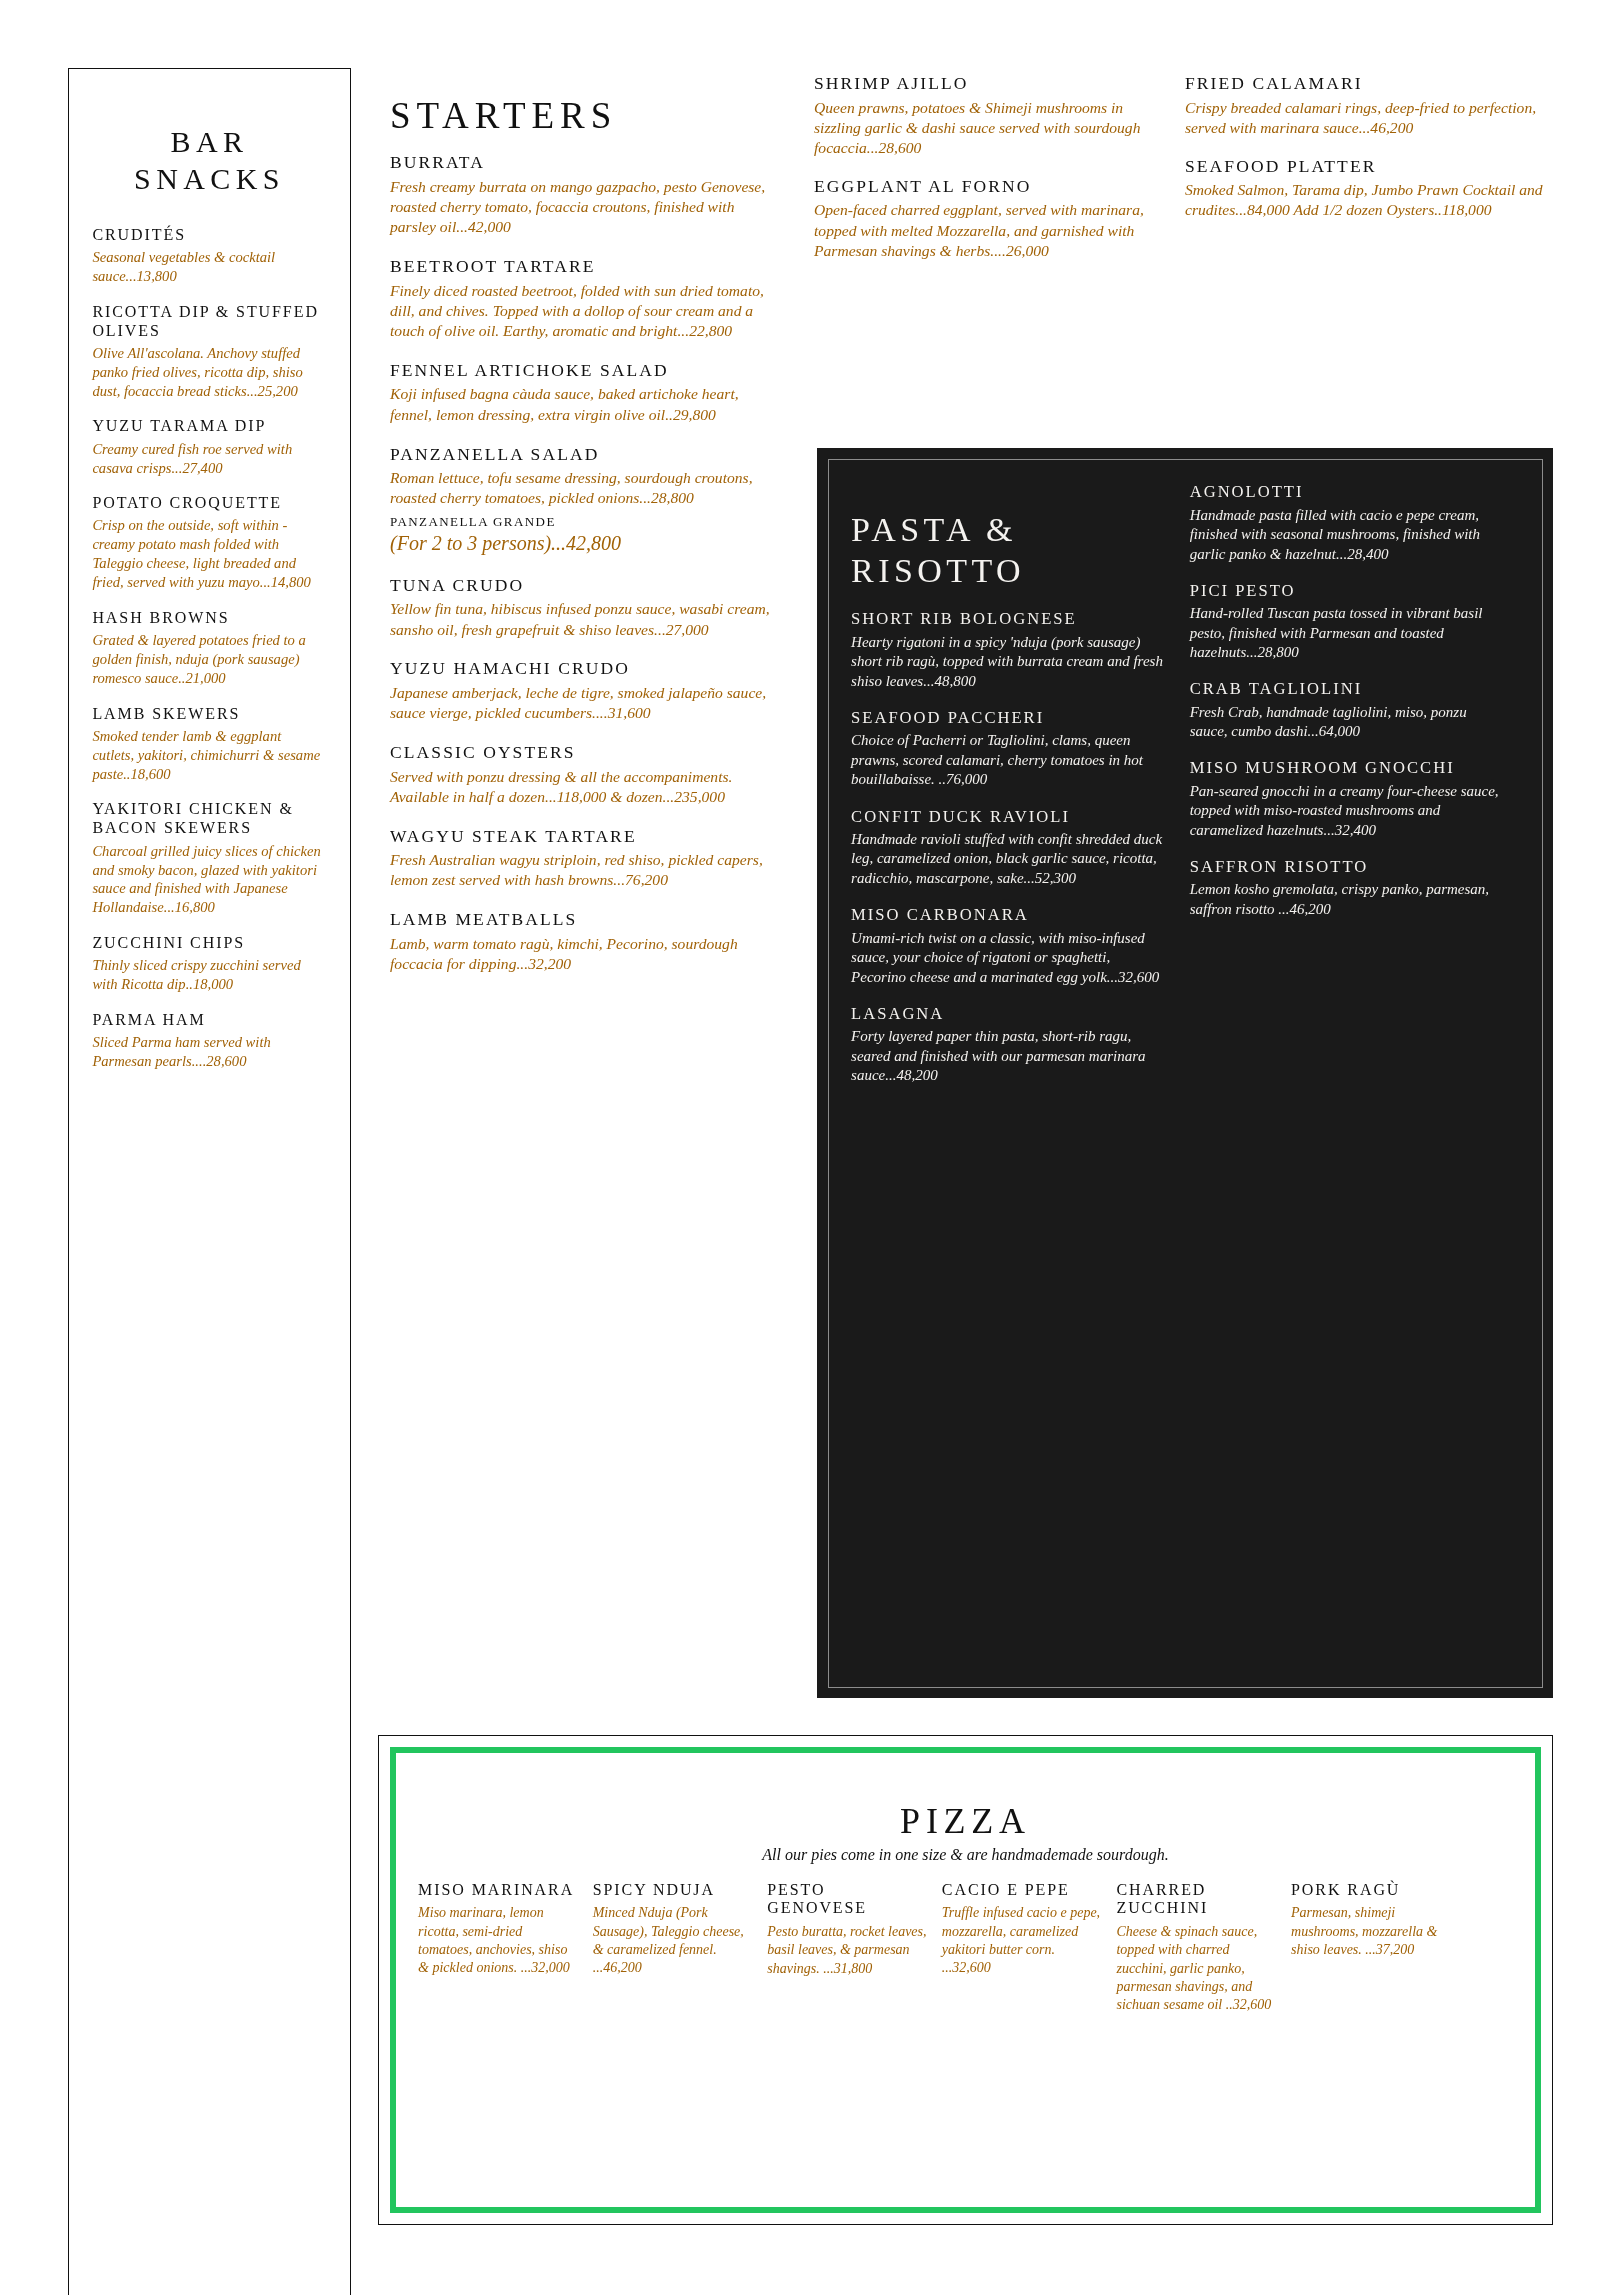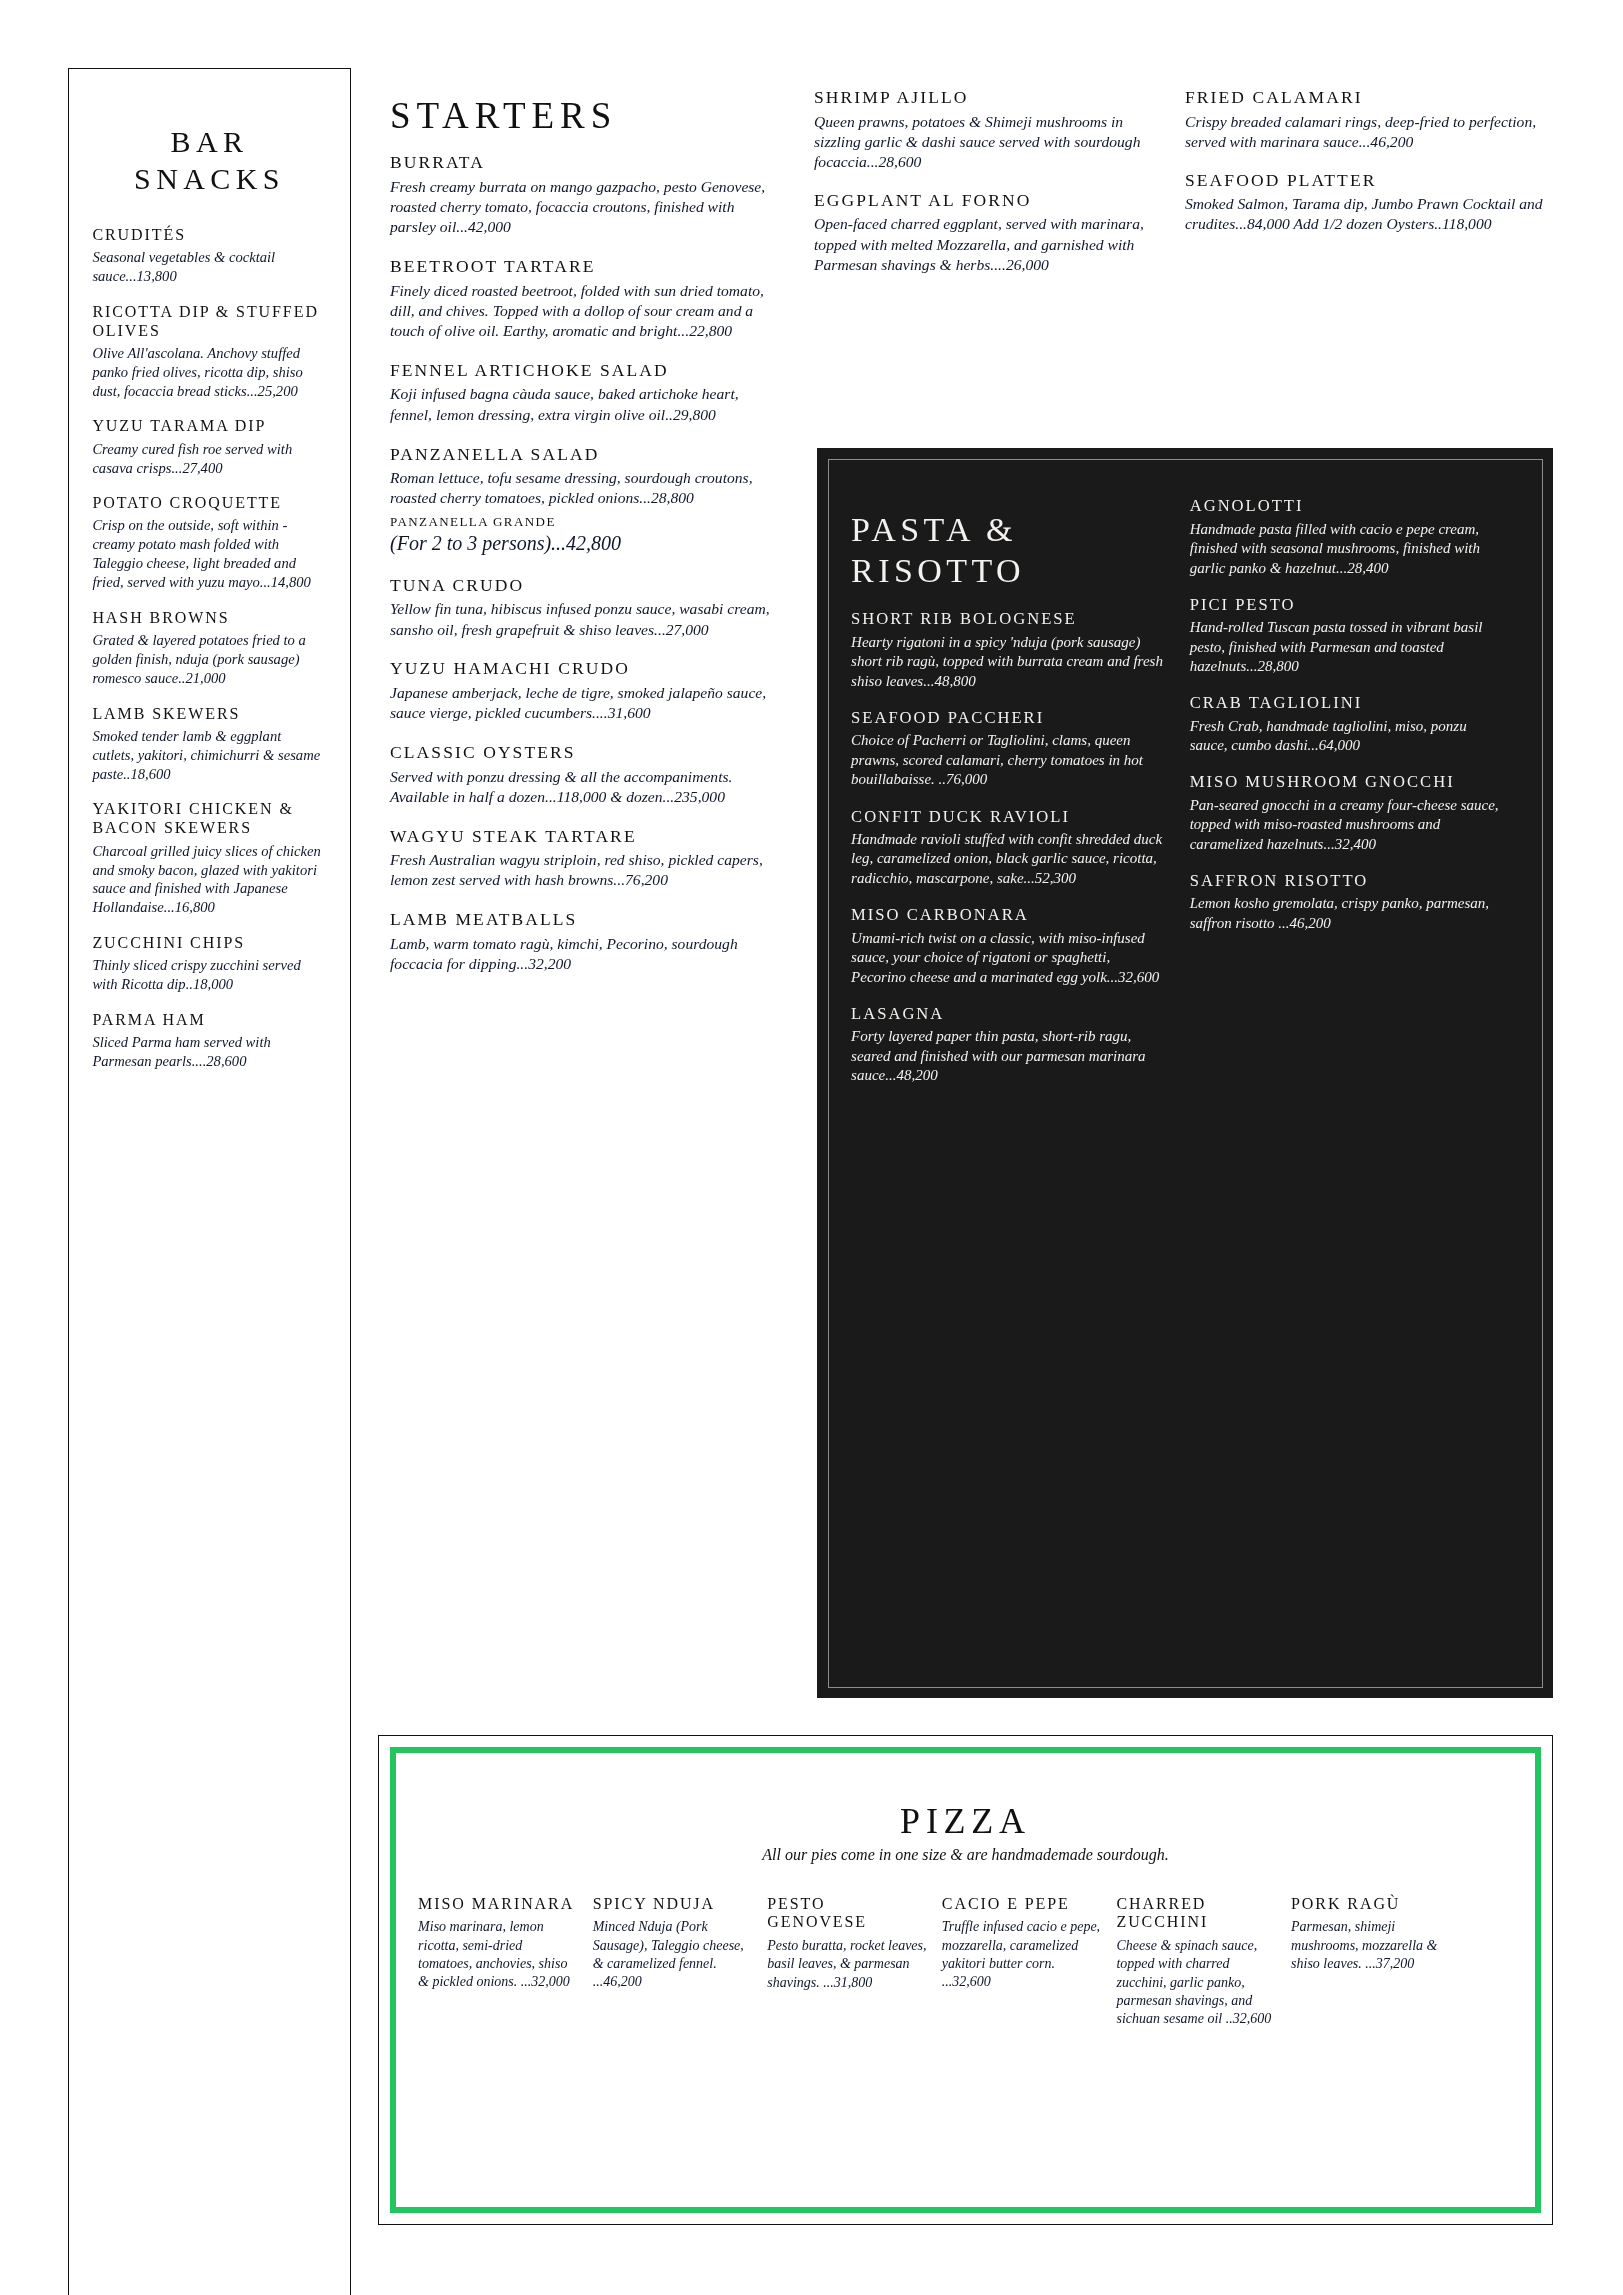--- a/index.html
+++ b/index.html
@@ -32,26 +32,25 @@
     letter-spacing: 0.14em;
     text-transform: uppercase;
     color: #111;
   }
   .item-name {
     font-family: "Liberation Serif", serif;
     letter-spacing: 0.12em;
     text-transform: uppercase;
     color: #111;
     line-height: 1.18;
-    margin-top: 14px;
   }
   .item-desc {
     font-family: "Liberation Serif", serif;
     font-style: italic;
-    color: #0f172a;
+    color: #a16207;
     line-height: 1.30;
   }
 
   
   #bar-snacks {
     position: absolute;
     left: 68px;
     top: 68px;
     width: 283px;
     height: 2275px;

